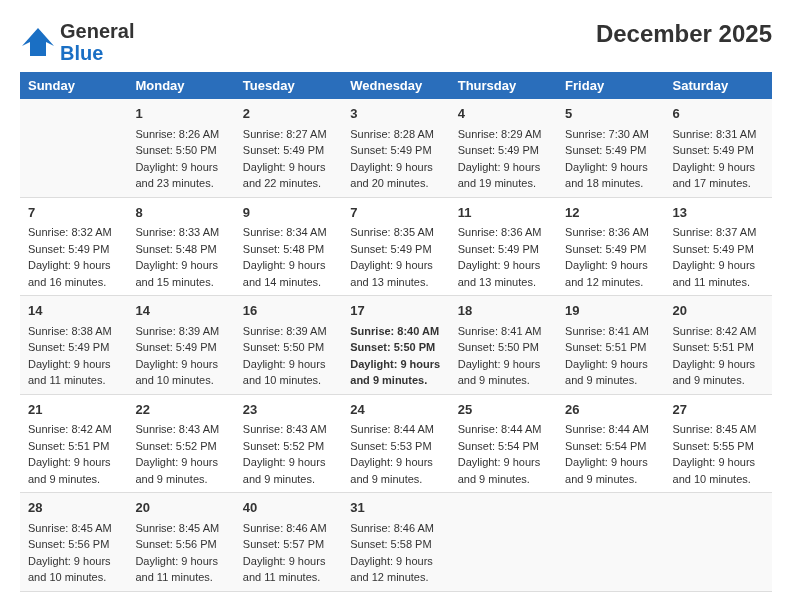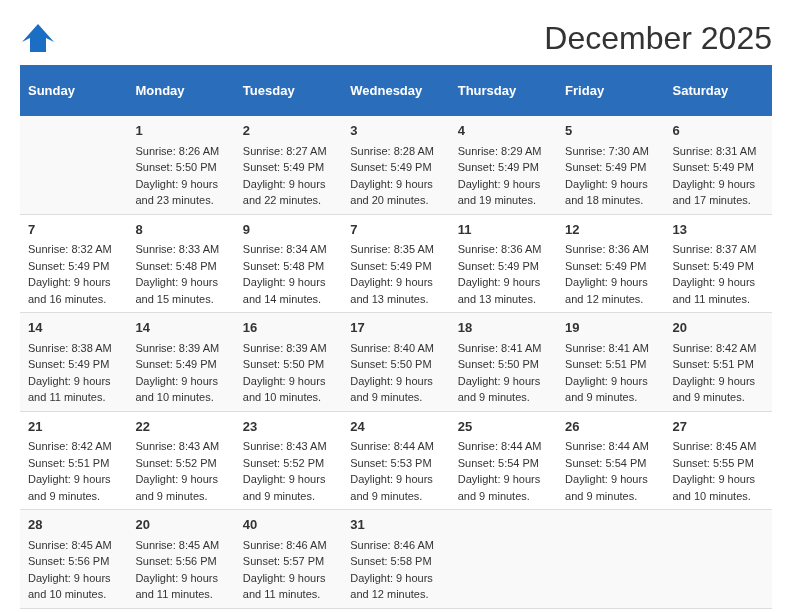--- a/index.html
+++ b/index.html
@@ -18,39 +18,39 @@
     }
     .logo {
       display: flex;
       flex-direction: column;
       align-items: flex-start;
     }
     .title-section {
       text-align: right;
     }
     .month-title {
-      font-size: 32px;
-      font-weight: normal;
+      font-size: 24px;
+      font-weight: bold;
       color: #333;
     }
     .location-title {
       font-size: 16px;
       color: #555;
     }
     table {
       width: 100%;
       border-collapse: collapse;
       font-size: 11px;
     }
     thead tr {
       background-color: #2a6ebb;
       color: white;
     }
     thead th {
-      padding: 18px 8px;
+      padding: 6px 8px;
       text-align: left;
       font-size: 13px;
       font-weight: bold;
     }
     tbody tr {
       border-bottom: 1px solid #ddd;
     }
     tbody tr:nth-child(odd) {
       background-color: #f9f9f9;
     }
@@ -89,20 +89,28 @@
 </head>
 <body>
 
 <div class="header">
   <div class="logo">
     <div class="logo-wrapper">
       <svg class="logo-svg" width="36" height="36" viewBox="0 0 36 36">
 
         <polygon points="18,4 34,22 26,18 26,32 10,32 10,18 2,22" fill="#1a6fc4"></polygon>
       </svg>
+      <div>
+        <div style="font-size:20px;font-weight:bold;color:#333;line-height:1.1;">
+          <span>General</span>
+        </div>
+        <div style="font-size:20px;font-weight:bold;color:#1a6fc4;line-height:1.1;">
+          <span>Blue</span>
+        </div>
+      </div>
     </div>
   </div>
   <div class="title-section">
     <div class="month-title">December 2025</div>
   </div>
 </div>
 
 <table>
   <thead>
     <tr>
@@ -229,21 +237,21 @@
         </td>
         <td>
           <span class="day-num">16</span>
           <div class="day-info" style="white-space: pre-line;">Sunrise: 8:39 AM
 Sunset: 5:50 PM
 Daylight: 9 hours
 and 10 minutes.</div>
         </td>
         <td>
           <span class="day-num">17</span>
-          <div class="day-info" style="white-space: pre-line;">Sunrise: 8:40 AM
+          <div class="day-info" style="white-space: pre-line; font-weight: bold;">Sunrise: 8:40 AM
 Sunset: 5:50 PM
 Daylight: 9 hours
 and 9 minutes.</div>
         </td>
         <td>
           <span class="day-num">18</span>
           <div class="day-info" style="white-space: pre-line;">Sunrise: 8:41 AM
 Sunset: 5:50 PM
 Daylight: 9 hours
 and 9 minutes.</div>

